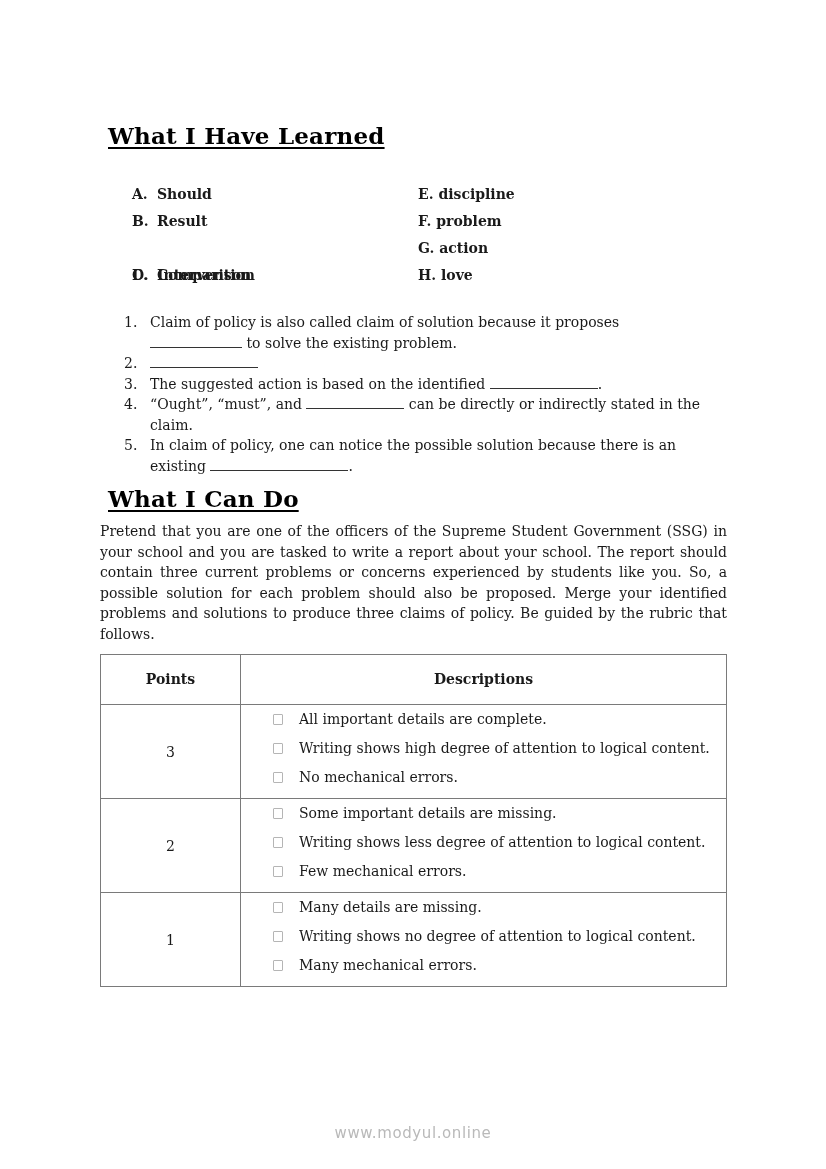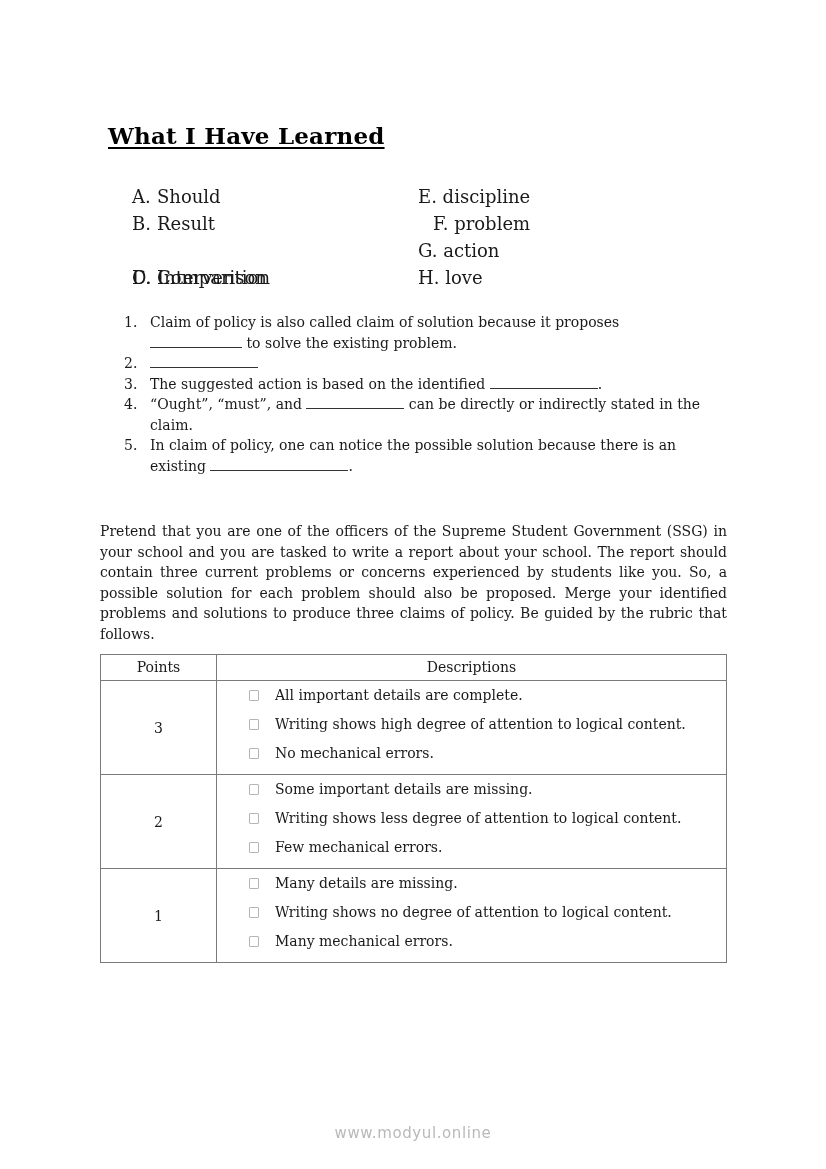--- a/index.html
+++ b/index.html
@@ -28,21 +28,21 @@
       font-family: "DejaVu Serif", serif;
     }
     .body-text {
       font-size: 14px;
       font-family: "DejaVu Serif", serif;
       line-height: 20.5px;
     }
 
     
     .options { position: absolute; left: 132px; top: 186px; width: 420px; }
-    .opt { position: absolute; font-size: 18px; white-space: nowrap; }
+    .opt { position: absolute; font-size: 14px; white-space: nowrap; font-weight: bold; }
     .opt .letter { display: inline-block; width: 25px; }
 
     
     .qlist { position: absolute; left: 124px; top: 312px; width: 600px; margin: 0; padding: 0; list-style: none; }
     .qlist li { position: relative; padding-left: 26px; font-size: 14px; line-height: 20.5px; }
     .qlist .num { position: absolute; left: 0; top: 0; }
     .blank { display: inline-block; border-bottom: 1px solid #333; height: 14px; vertical-align: baseline; }
 
     .para {
       position: absolute; left: 100px; top: 521px; width: 627px;
@@ -51,21 +51,21 @@
 
     
     table.rubric {
       position: absolute; left: 100px; top: 654px;
       width: 627px;
       border-collapse: collapse;
       font-size: 14px;
       font-family: "DejaVu Serif", serif;
     }
     table.rubric th, table.rubric td { border: 1px solid #7a7a7a; }
-    table.rubric th { font-weight: normal; height: 17px; padding: 4px; line-height: 17px; }
+    table.rubric th { font-weight: bold; height: 17px; padding: 16px; line-height: 17px; }
     table.rubric th.points-col { width: 107px; }
     table.rubric td.points { text-align: center; vertical-align: middle; }
     table.rubric td.desc { padding: 2px 0 4px 32px; vertical-align: top; }
     .desc-line { height: 29px; line-height: 24px; position: relative; padding-left: 26px; white-space: nowrap; }
     .checkbox {
       position: absolute; left: 0; top: 7px;
       width: 8px; height: 9px;
       border: 1px solid #b5b5b5; border-radius: 1px;
       background: #fff;
     }
@@ -86,21 +86,21 @@
 <div class="page">
 
   <h2 class="section-title" style="left:108px; top:122px;">What I Have Learned</h2>
 
   <div class="options">
     <div class="opt" style="left:0; top:0;"><span class="letter">A.</span><span>Should</span></div>
     <div class="opt" style="left:0; top:27px;"><span class="letter">B.</span><span>Result</span></div>
     <div class="opt" style="left:0; top:54px;margin-top:27px;"><span class="letter">C.</span><span>Intervention</span></div>
     <div class="opt" style="left:0; top:81px;"><span class="letter">D.</span><span>Comparison</span></div>
     <div class="opt" style="left:286px; top:0;"><span>E.</span> <span>discipline</span></div>
-    <div class="opt" style="left:301px; top:27px;"><span>F.</span> <span>problem</span></div>
+    <div class="opt" style="left:286px; top:27px;"><span>F.</span> <span>problem</span></div>
     <div class="opt" style="left:286px; top:54px;"><span>G.</span> <span>action</span></div>
     <div class="opt" style="left:286px; top:81px;"><span>H.</span> <span>love</span></div>
   </div>
 
   <ol class="qlist">
     <li>
       <span class="num">1.</span>
       <span>Claim of policy is also called claim of solution because it proposes</span><br>
       <span class="blank" style="width:92px;"></span><span> to solve the existing problem.</span>
     </li>
@@ -115,20 +115,21 @@
     <li>
       <span class="num">4.</span>
       <span>“Ought”, “must”, and </span><span class="blank" style="width:98px;"></span><span> can be directly or indirectly stated in the claim.</span>
     </li>
     <li>
       <span class="num">5.</span>
       <span>In claim of policy, one can notice the possible solution because there is an existing </span><span class="blank" style="width:138px;"></span><span>.</span>
     </li>
   </ol>
 
+  <h2 class="section-title" style="left:108px; top:485px;">What I Can Do</h2>
 
   <p class="para body-text">Pretend that you are one of the officers of the Supreme Student Government (SSG) in your school and you are tasked to write a report about your school. The report should contain three current problems or concerns experienced by students like you. So, a possible solution for each problem should also be proposed. Merge your identified problems and solutions to produce three claims of policy. Be guided by the rubric that follows.</p>
 
   <table class="rubric">
     <thead>
       <tr>
         <th class="points-col">Points</th>
         <th>Descriptions</th>
       </tr>
     </thead>

